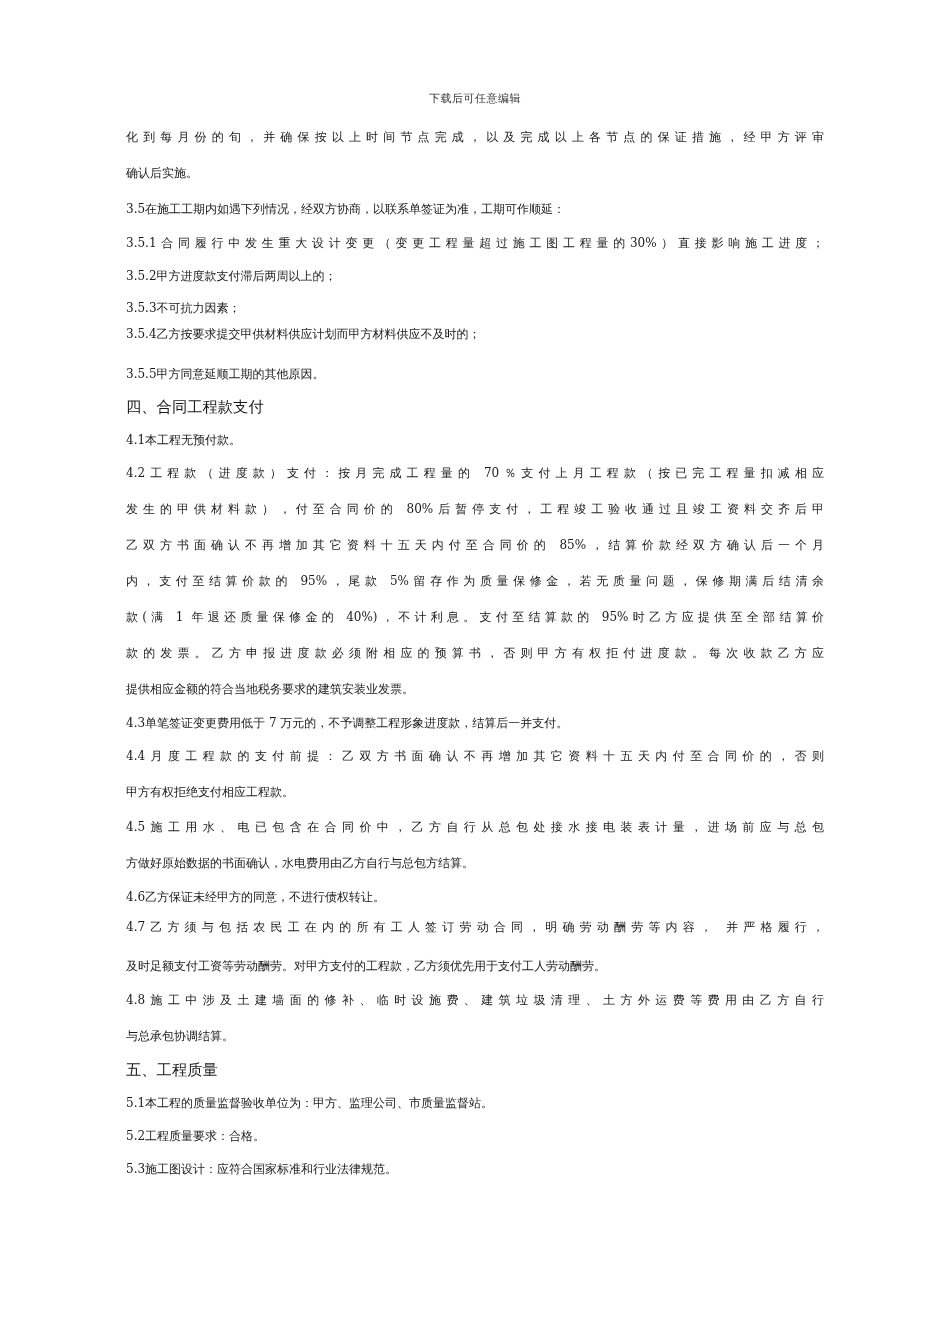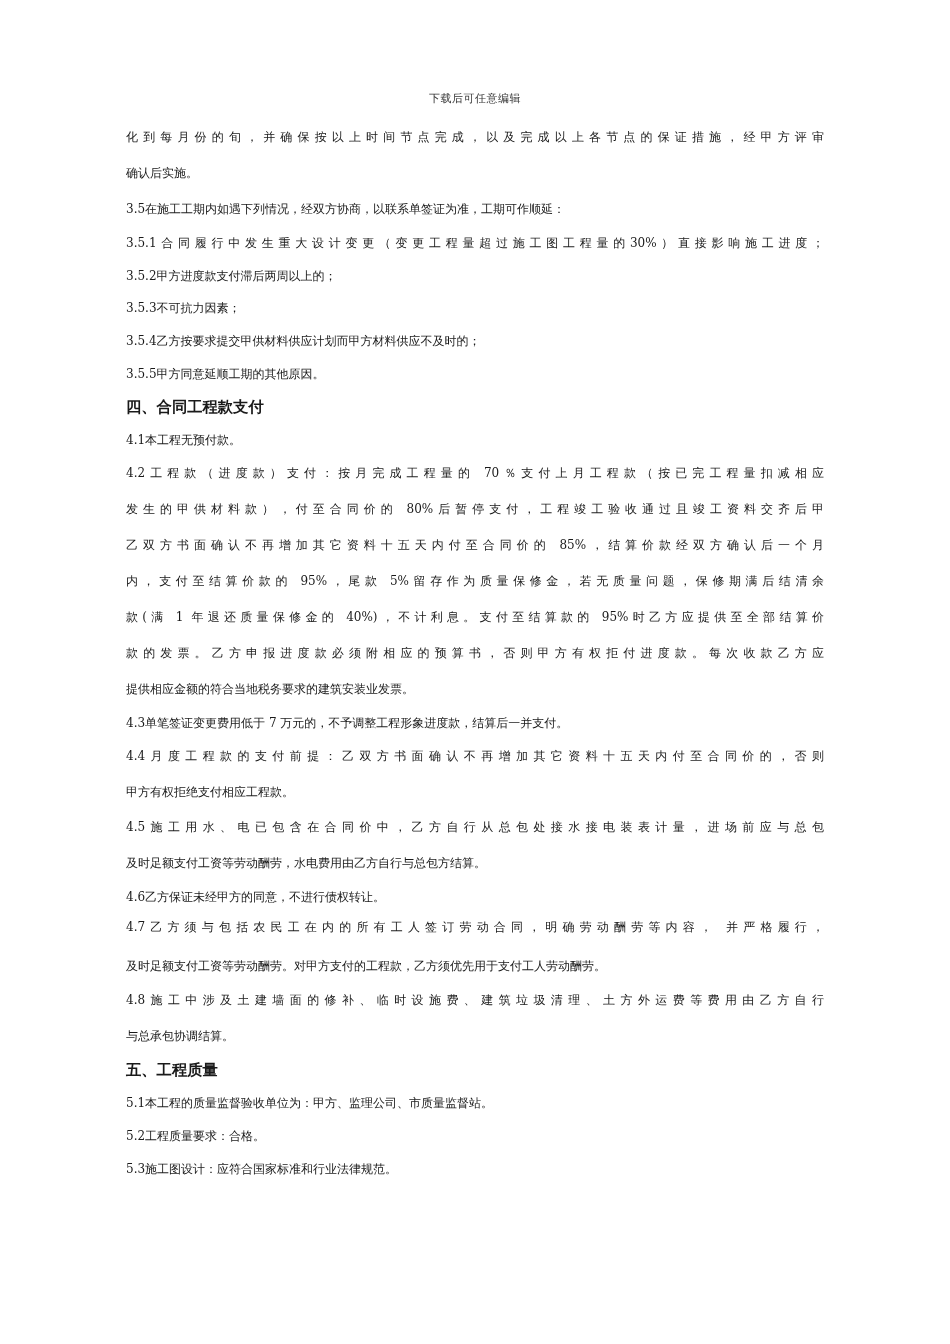--- a/index.html
+++ b/index.html
@@ -2,51 +2,51 @@
 <html><head>
 <meta charset="utf-8">
 <style>
   html, body { margin: 0; padding: 0; background: #ffffff; }
   body { width: 950px; height: 1344px; position: relative; overflow: hidden;
          font-family: "DejaVu Serif", "Liberation Serif", serif; color: #1a1a1a; }
   .header { position: absolute; top: 66px; left: 0; width: 950px; text-align: center;
             font-size: 11px; color: #333; letter-spacing: 0.5px; margin-top: 25px; }
   .page { position: absolute; left: 126px; width: 700px; }
   .line { position: absolute; left: 0; white-space: nowrap; font-size: 12px; line-height: 20px; }
-  .heading { font-family: "DejaVu Sans", "Liberation Sans", sans-serif; font-weight: bold; font-size: 15.3px; }
+  .heading { font-family: "DejaVu Sans", "Liberation Sans", sans-serif; font-weight: normal; font-size: 15.3px; }
   .justify { display: block; width: 698px; text-align: justify; text-align-last: justify; }
 </style>
 </head>
 <body>
 
 <div class="header">下载后可任意编辑</div>
 
 <div class="page">
   <div class="line justify" style="top:127px">化到每月份的旬，并确保按以上时间节点完成，以及完成以上各节点的保证措施，经甲方评审</div>
   <div class="line" style="top:163px">确认后实施。</div>
   <div class="line" style="top:199px">3.5在施工工期内如遇下列情况，经双方协商，以联系单签证为准，工期可作顺延：</div>
   <div class="line justify" style="top:233px">3.5.1合同履行中发生重大设计变更（变更工程量超过施工图工程量的30%）直接影响施工进度；</div>
   <div class="line" style="top:266px">3.5.2甲方进度款支付滞后两周以上的；</div>
   <div class="line" style="top:298px">3.5.3不可抗力因素；</div>
-  <div class="line" style="top:331px">3.5.4乙方按要求提交甲供材料供应计划而甲方材料供应不及时的；</div>
+  <div class="line" style="top:324px">3.5.4乙方按要求提交甲供材料供应计划而甲方材料供应不及时的；</div>
   <div class="line" style="top:364px">3.5.5甲方同意延顺工期的其他原因。</div>
   <div class="line heading" style="top:397px">四、合同工程款支付</div>
   <div class="line" style="top:430px">4.1本工程无预付款。</div>
   <div class="line justify" style="top:463px">4.2工程款（进度款）支付：按月完成工程量的 70％支付上月工程款（按已完工程量扣减相应</div>
   <div class="line justify" style="top:499px">发生的甲供材料款），付至合同价的 80%后暂停支付，工程竣工验收通过且竣工资料交齐后甲</div>
   <div class="line justify" style="top:535px">乙双方书面确认不再增加其它资料十五天内付至合同价的 85%，结算价款经双方确认后一个月</div>
   <div class="line justify" style="top:571px">内，支付至结算价款的 95%，尾款 5%留存作为质量保修金，若无质量问题，保修期满后结清余</div>
   <div class="line justify" style="top:607px">款(满 1 年退还质量保修金的 40%)，不计利息。支付至结算款的 95%时乙方应提供至全部结算价</div>
   <div class="line justify" style="top:643px">款的发票。乙方申报进度款必须附相应的预算书，否则甲方有权拒付进度款。每次收款乙方应</div>
   <div class="line" style="top:679px">提供相应金额的符合当地税务要求的建筑安装业发票。</div>
   <div class="line" style="top:713px">4.3单笔签证变更费用低于 7 万元的，不予调整工程形象进度款，结算后一并支付。</div>
   <div class="line justify" style="top:746px">4.4月度工程款的支付前提：乙双方书面确认不再增加其它资料十五天内付至合同价的，否则</div>
   <div class="line" style="top:782px">甲方有权拒绝支付相应工程款。</div>
   <div class="line justify" style="top:817px">4.5施工用水、电已包含在合同价中，乙方自行从总包处接水接电装表计量，进场前应与总包</div>
-  <div class="line" style="top:853px">及时足额支付工资等劳动酬劳，水电费用由乙方自行与总包方结算。</div>
+  <div class="line" style="top:853px">方做好原始数据的书面确认，水电费用由乙方自行与总包方结算。</div>
   <div class="line" style="top:887px">4.6乙方保证未经甲方的同意，不进行债权转让。</div>
   <div class="line justify" style="top:917px">4.7乙方须与包括农民工在内的所有工人签订劳动合同，明确劳动酬劳等内容， 并严格履行，</div>
   <div class="line" style="top:956px">及时足额支付工资等劳动酬劳。对甲方支付的工程款，乙方须优先用于支付工人劳动酬劳。</div>
   <div class="line justify" style="top:990px">4.8施工中涉及土建墙面的修补、临时设施费、建筑垃圾清理、土方外运费等费用由乙方自行</div>
   <div class="line" style="top:1026px">与总承包协调结算。</div>
   <div class="line heading" style="top:1060px">五、工程质量</div>
   <div class="line" style="top:1093px">5.1本工程的质量监督验收单位为：甲方、监理公司、市质量监督站。</div>
   <div class="line" style="top:1126px">5.2工程质量要求：合格。</div>
   <div class="line" style="top:1159px">5.3施工图设计：应符合国家标准和行业法律规范。</div>
 </div>

